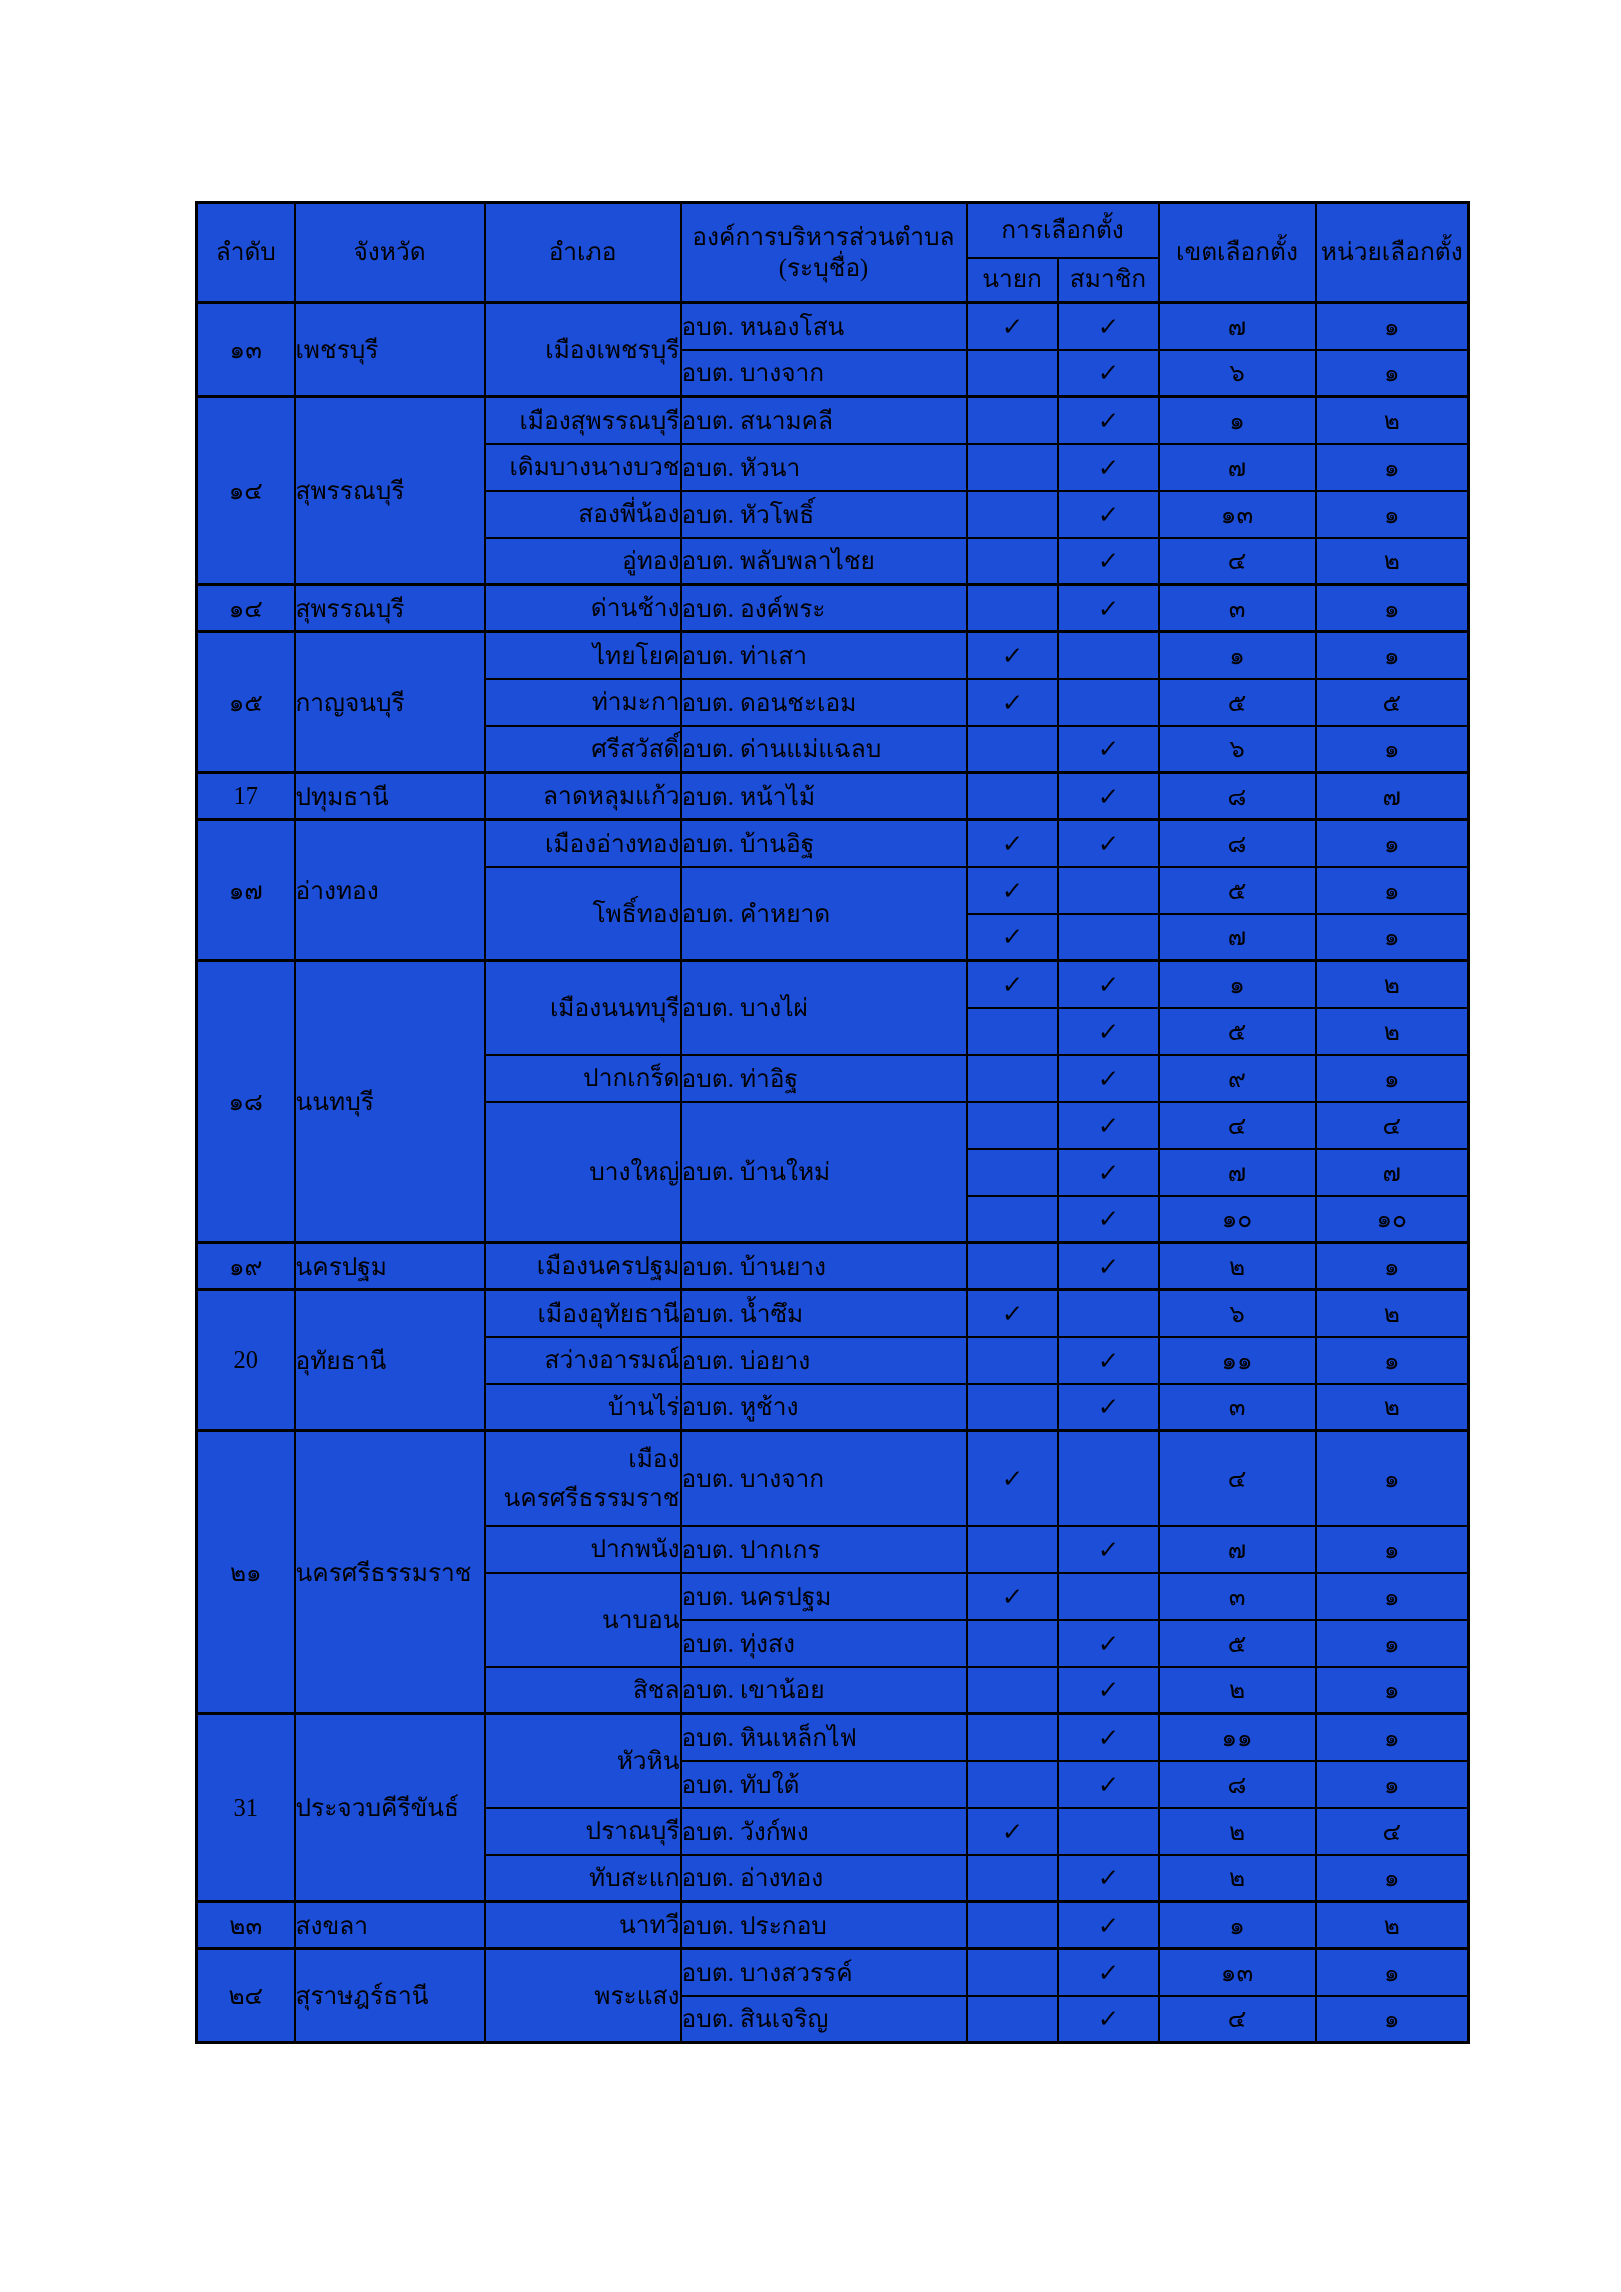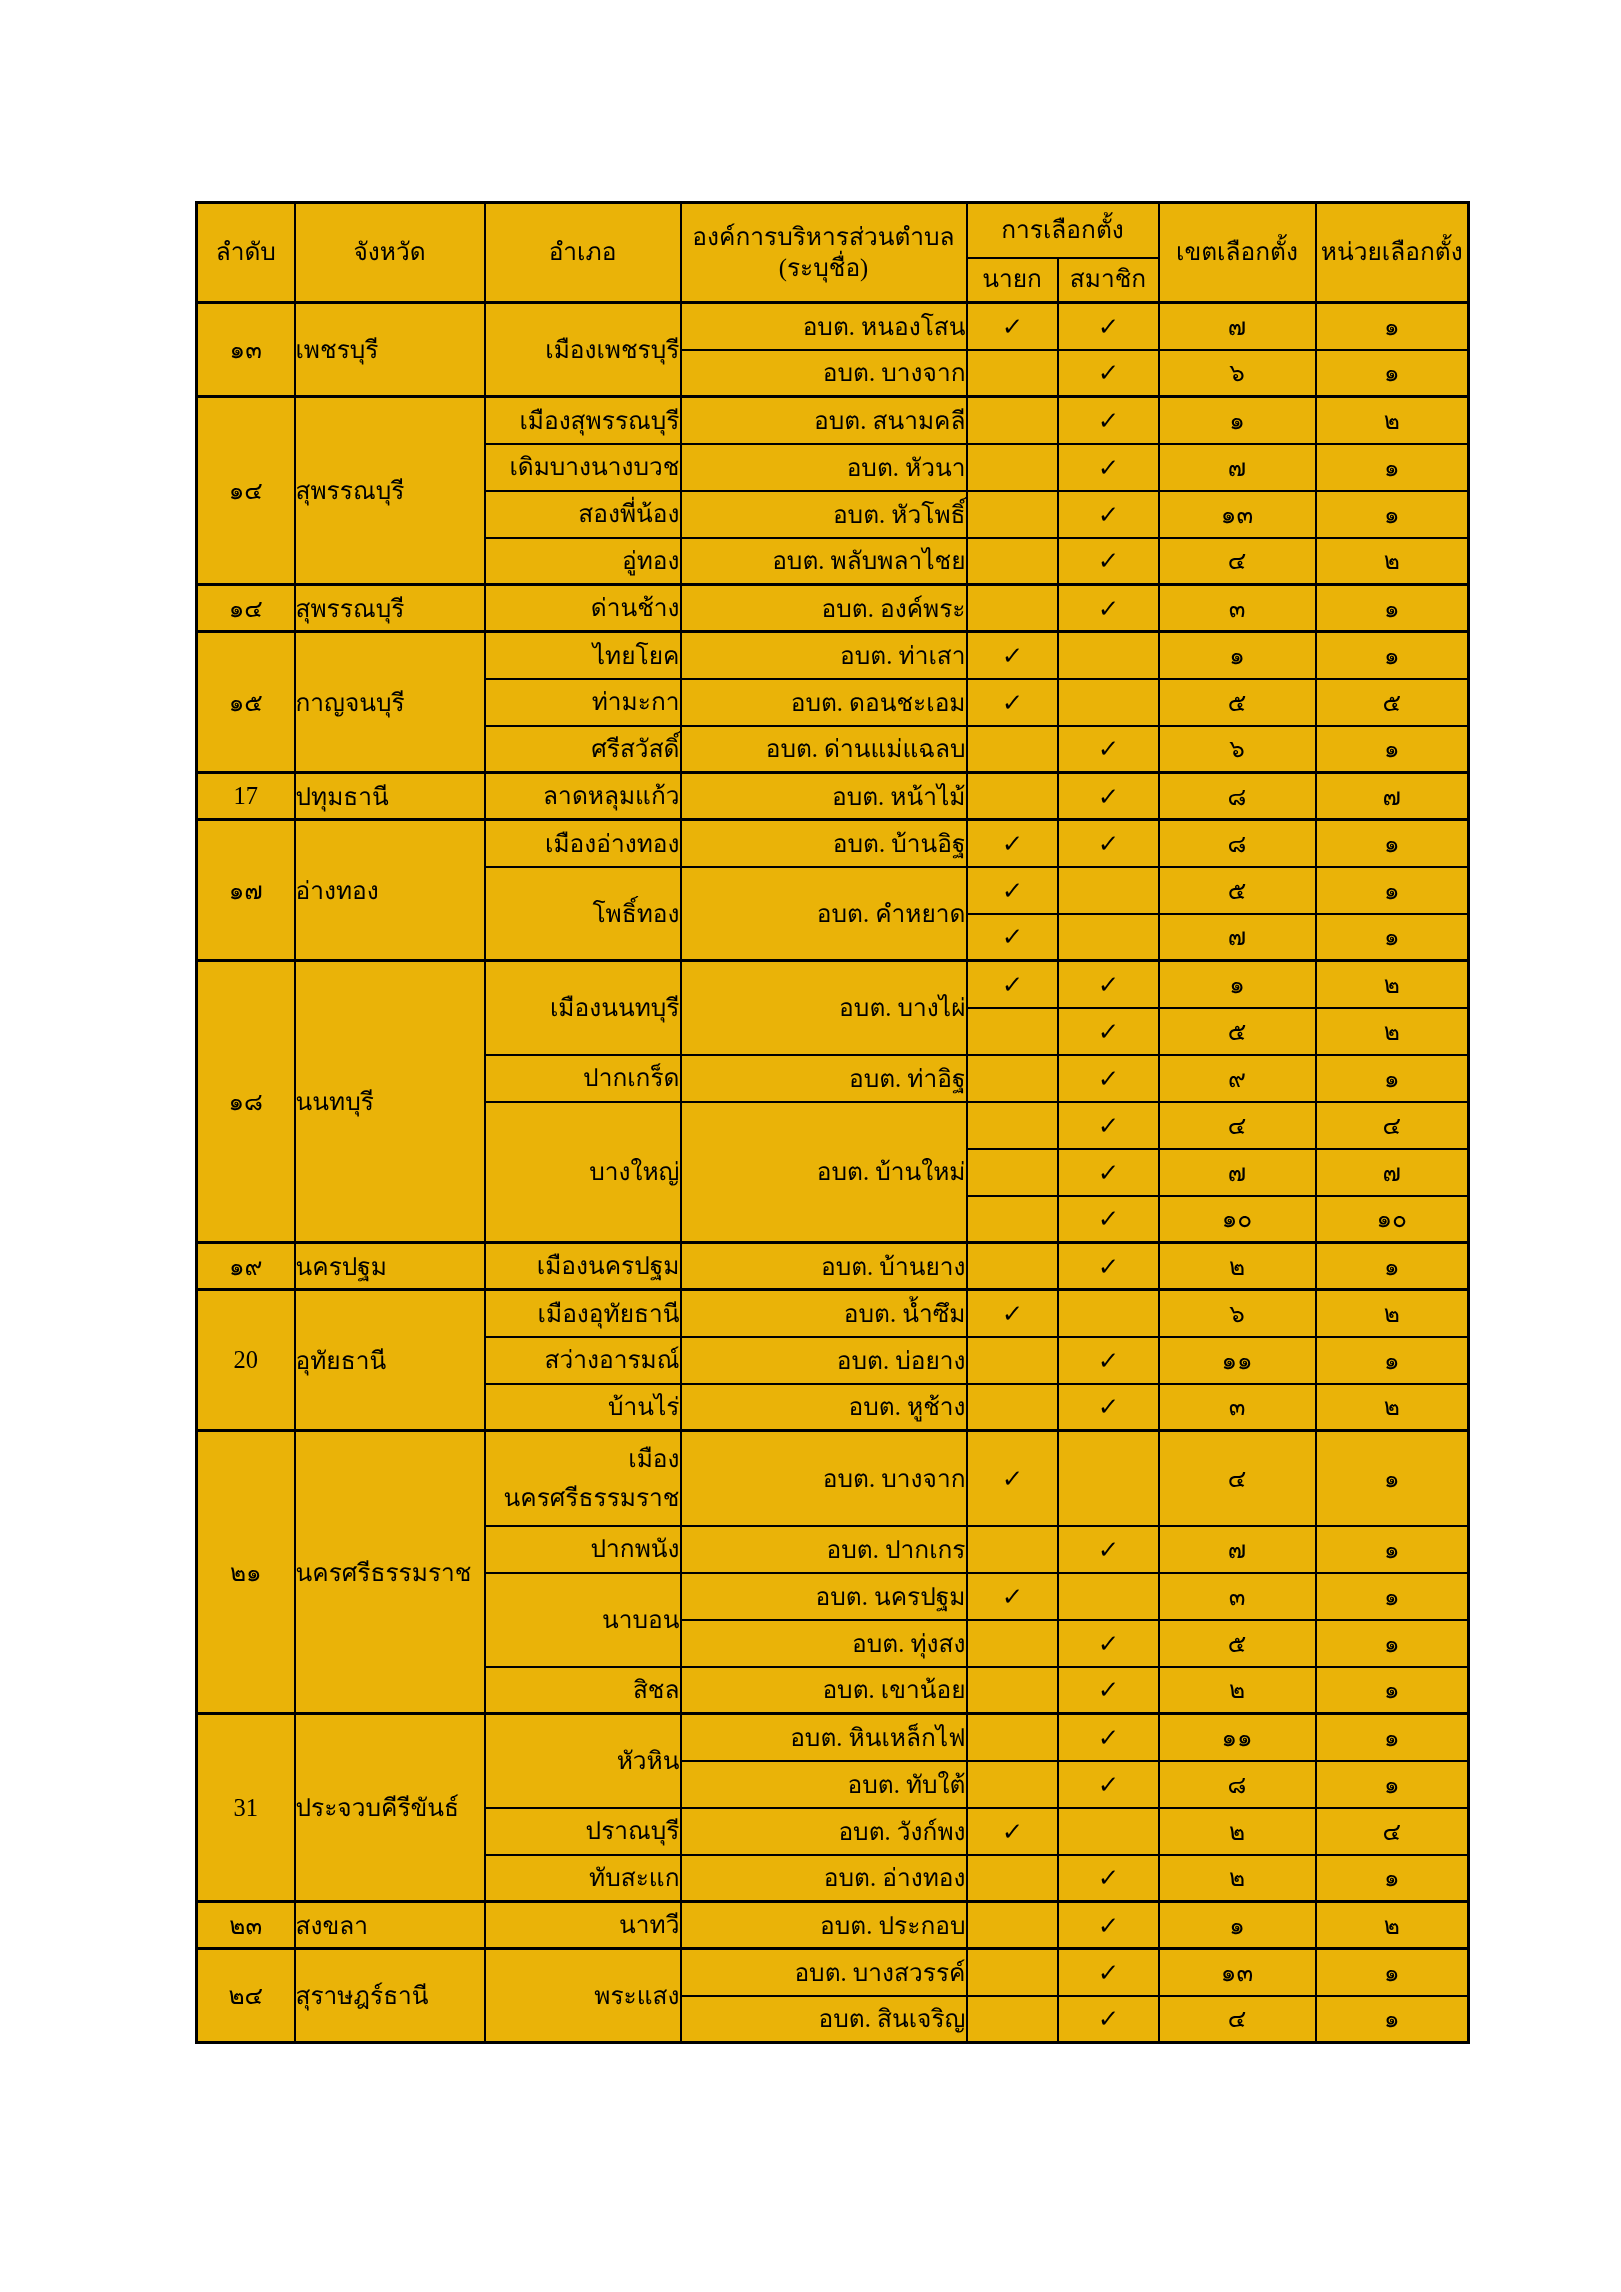--- a/index.html
+++ b/index.html
@@ -14,40 +14,40 @@
     font-family: "Liberation Serif", "DejaVu Serif", serif;
     color: #000;
   }
   table.doc {
     position: absolute;
     left: 195px;
     top: 201px;
     border-collapse: collapse;
     table-layout: fixed;
     border: 3.9px solid #000;
-    background: #eab308;
+    background: #1d4ed8;
   }
   .doc th, .doc td {
     border: 2px solid #000;
     font-size: 24.5px;
     font-weight: normal;
     vertical-align: middle;
     padding: 0;
     overflow: hidden;
   }
   .doc thead th { text-align: center; line-height: 1.25; }
   .hr1 { height: 55px; }
   .hr2 { height: 45px; }
   tbody tr { height: 47px; }
   tbody tr.tall { height: 95px; }
   tr.group-start td { border-top-width: 3.9px; }
   .c-no   { text-align: center; }
   .c-prov { text-align: left; padding: 0 5.9px 0 11.8px; margin-left: 35px; }
   .c-dist { text-align: right; padding: 0 5.9px 0 11.8px; line-height: 1.6; }
-  .c-org  { text-align: right; padding: 0 5.9px 0 13.7px; }
+  .c-org  { text-align: left; padding: 0 5.9px 0 13.7px; }
   .c-chk  { text-align: center; font-size: 30px; }
   .c-zone, .c-unit { text-align: center; }
   .vtop   { vertical-align: top; padding-top: 7.8px; }
   .check  { display: inline-block; transform: skewX(-4deg); }
 </style>
 </head>
 <body>
 
 <table class="doc">
   <colgroup>

